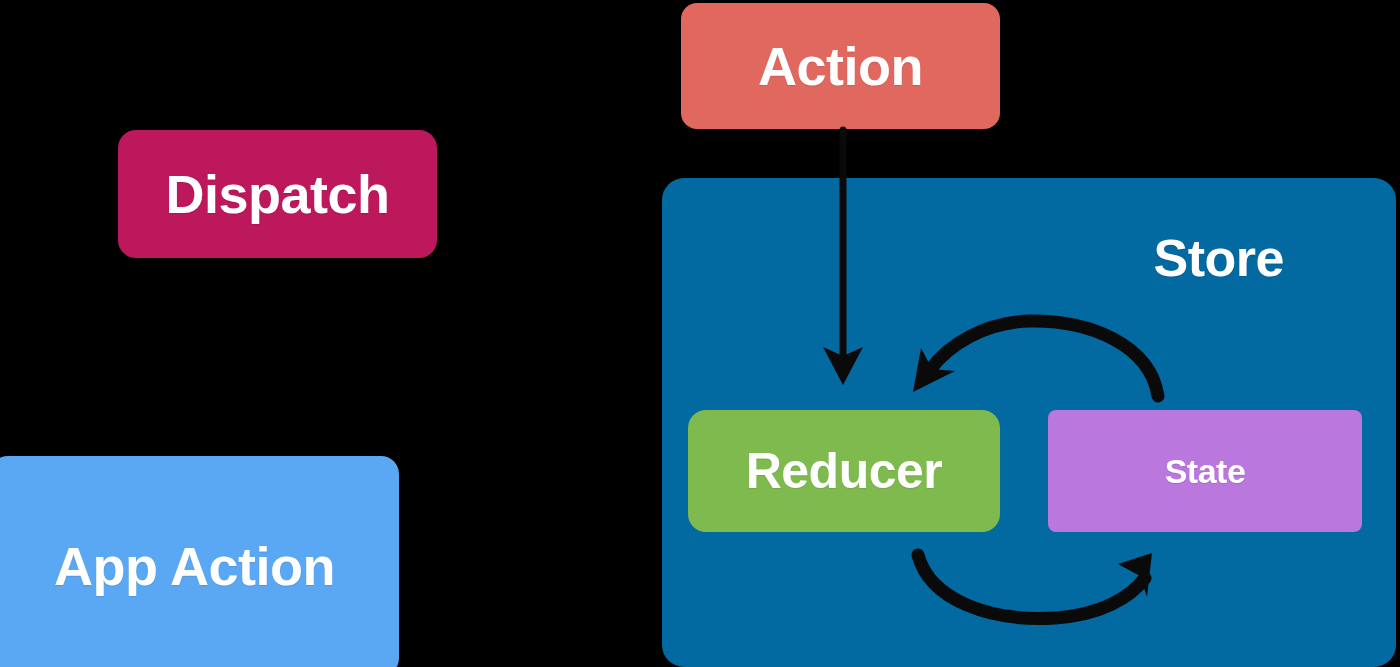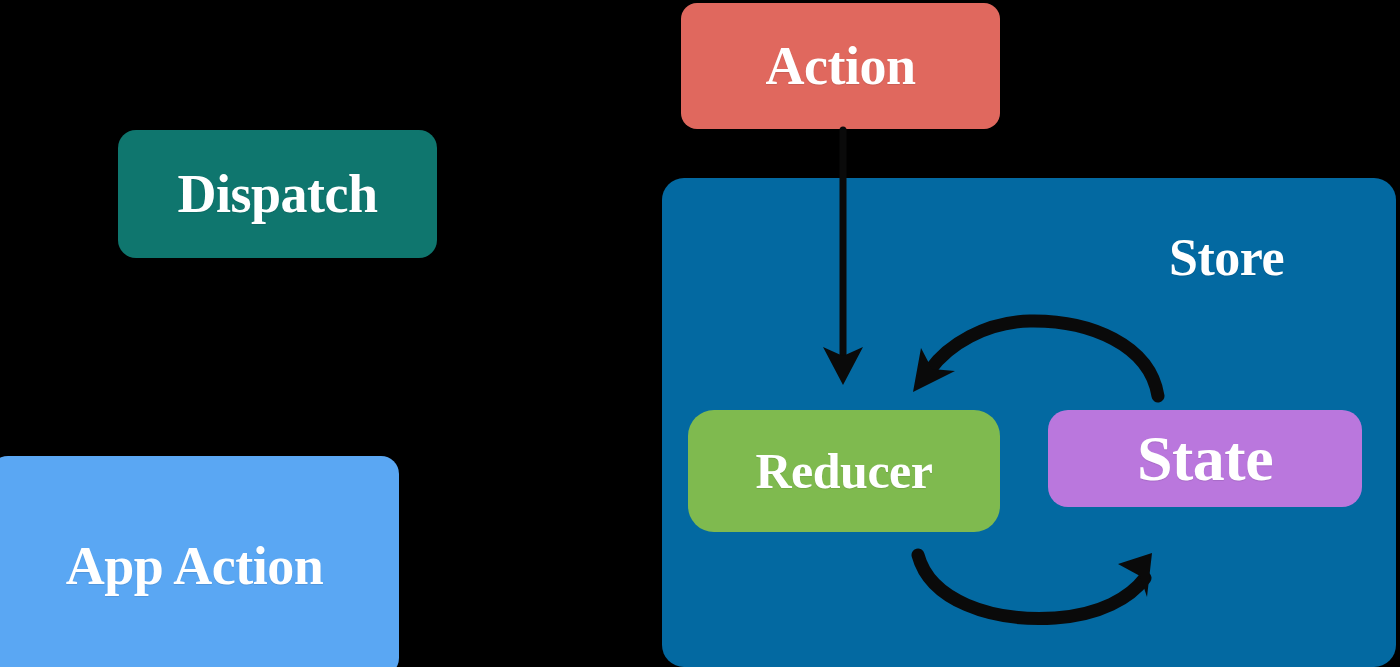--- a/index.html
+++ b/index.html
@@ -20,21 +20,21 @@
     background: #000000;
   }
   .node {
     position: absolute;
     display: flex;
     align-items: center;
     justify-content: center;
     box-sizing: border-box;
     color: #ffffff;
     font-weight: bold;
-    font-family: Liberation Serif, serif;
+    font-family: Liberation Sans, sans-serif;
     letter-spacing: -0.5px;
     user-select: none;
   }
   .node-label {
     display: block;
     line-height: 1;
     text-shadow: 0 1px 1px rgba(0,0,0,0.10);
   }
 
   
@@ -45,21 +45,21 @@
     height: 126px;
     background: #E0685E;
     border-radius: 16px;
     font-size: 54px;
   }
   #node-dispatch {
     left: 118px;
     top: 130px;
     width: 319px;
     height: 128px;
-    background: #0f766e;
+    background: #be185d;
     border-radius: 18px;
     font-size: 54px;
   }
   #node-app-views {
     left: -10px;
     top: 456px;
     width: 409px;
     height: 220px;
     background: #5AA7F3;
     border-radius: 18px;
@@ -78,31 +78,31 @@
   }
   #node-store .node-label {
     padding: 54px 112px 0 0;
   }
   #node-reducer {
     left: 688px;
     top: 410px;
     width: 312px;
     height: 122px;
     background: #7FBA4F;
-    border-radius: 26px;
+    border-radius: 18px;
     font-size: 50px;
   }
   #node-state {
     left: 1048px;
     top: 410px;
     width: 314px;
-    height: 97px;
+    height: 122px;
     background: #BA77DD;
-    border-radius: 20px;
-    font-size: 64px;
+    border-radius: 8px;
+    font-size: 34px;
   }
 
   
   #arrow-layer {
     position: absolute;
     left: 0;
     top: 0;
     width: 1400px;
     height: 667px;
     pointer-events: none;

